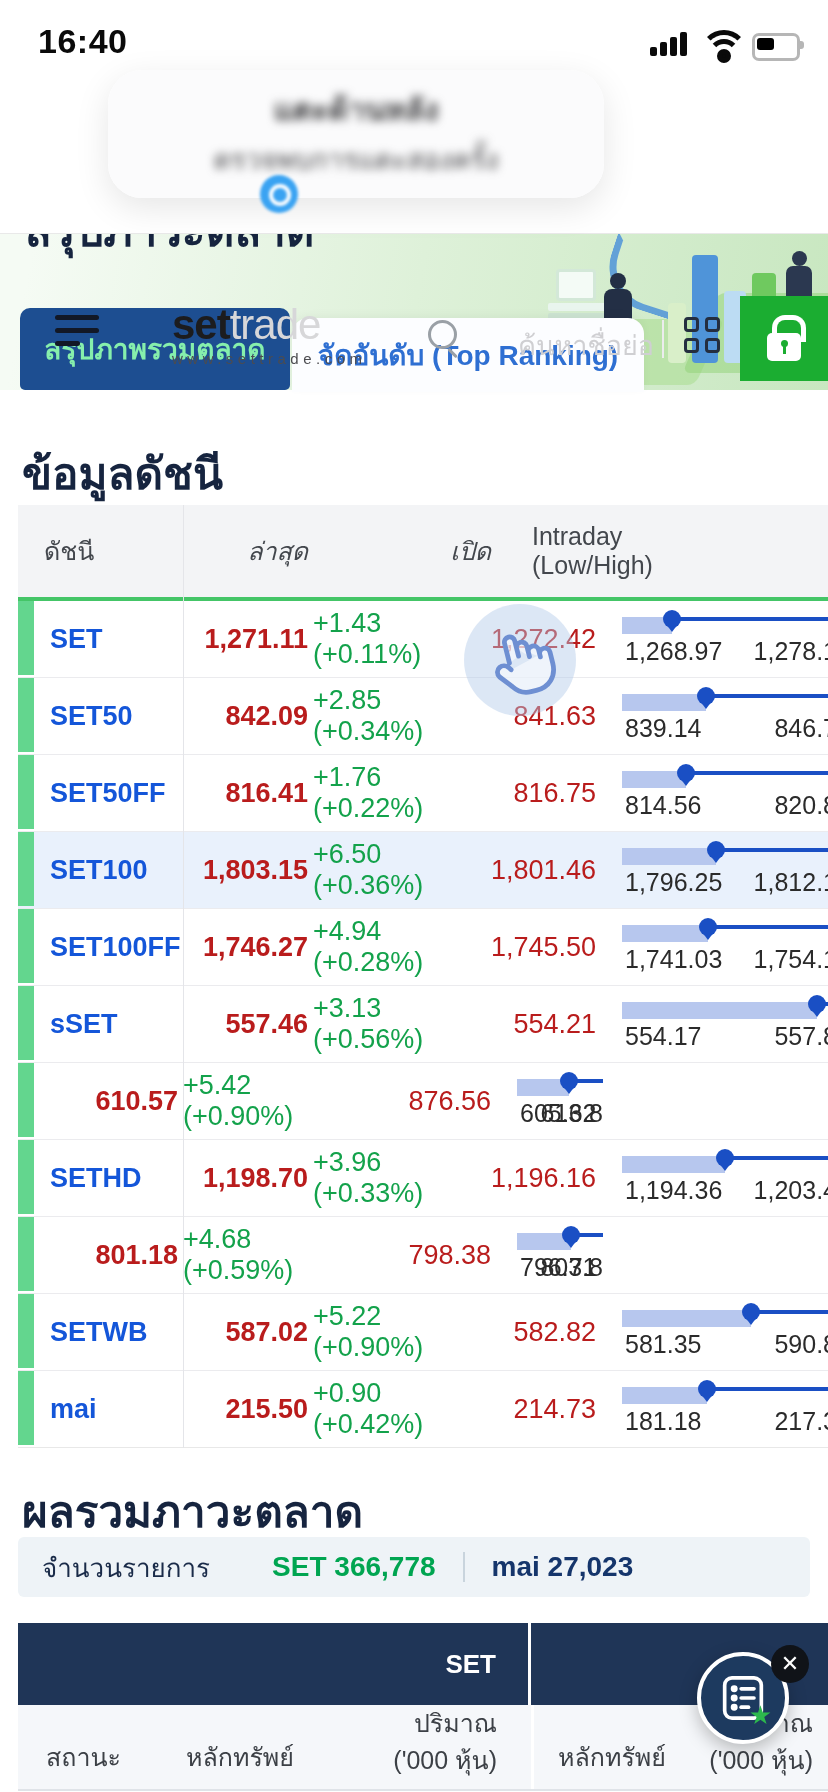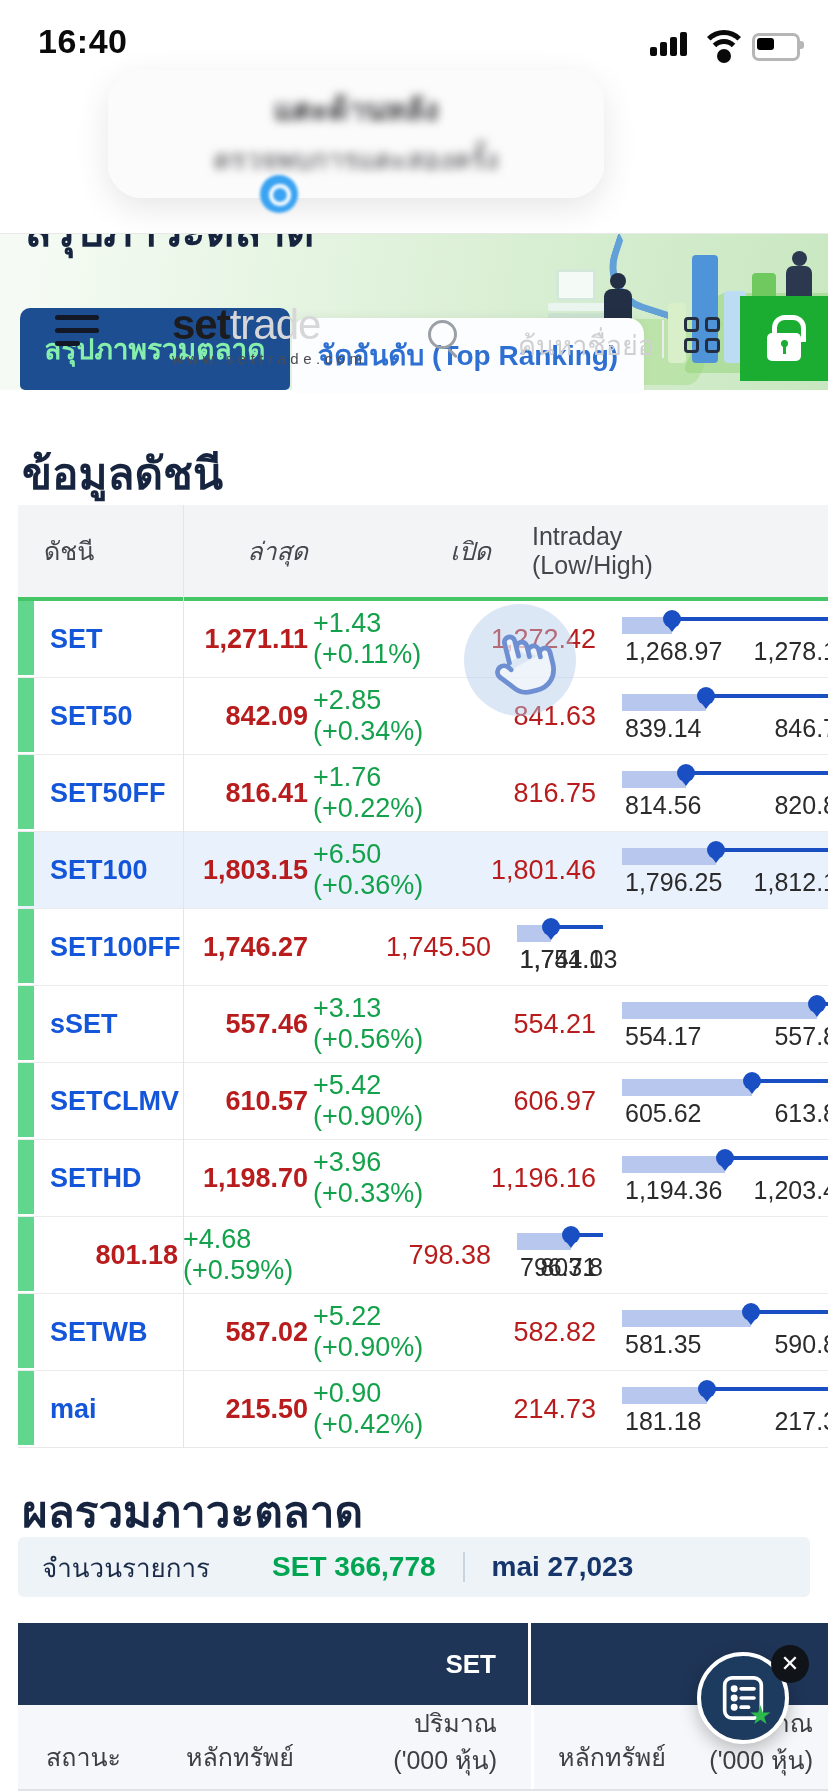--- a/index.html
+++ b/index.html
@@ -302,20 +302,21 @@
           <div class="fill" style="width: 43.5331%;"></div>
           <div class="dot" style="left: 43.5331%;"></div>
           <div class="lo">1,796.25</div>
           <div class="hi">1,812.1</div>
         </div>
       </div>
     </div>
         <div class="irow">
       <div class="cell nm">SET100FF</div>
       <div class="cell num last">1,746.27</div>
+      <div class="cell num chg">+4.94 (+0.28%)</div>
       <div class="cell num open">1,745.50</div>
       <div class="cell intra">
         <div class="ibar">
           <div class="line"></div>
           <div class="fill" style="width: 40.0918%;"></div>
           <div class="dot" style="left: 40.0918%;"></div>
           <div class="lo">1,741.03</div>
           <div class="hi">1,754.1</div>
         </div>
       </div>
@@ -329,24 +330,23 @@
         <div class="ibar">
           <div class="line"></div>
           <div class="fill" style="width: 90.6336%;"></div>
           <div class="dot" style="left: 90.6336%;"></div>
           <div class="lo">554.17</div>
           <div class="hi">557.8</div>
         </div>
       </div>
     </div>
         <div class="irow">
-      <div class="cell nm">SETCLMV</div>
       <div class="cell num last">610.57</div>
       <div class="cell num chg">+5.42 (+0.90%)</div>
-      <div class="cell num open">606.97</div>
+      <div class="cell num open">876.56</div>
       <div class="cell intra">
         <div class="ibar">
           <div class="line"></div>
           <div class="fill" style="width: 60.5134%;"></div>
           <div class="dot" style="left: 60.5134%;"></div>
           <div class="lo">605.62</div>
           <div class="hi">613.8</div>
         </div>
       </div>
     </div>

